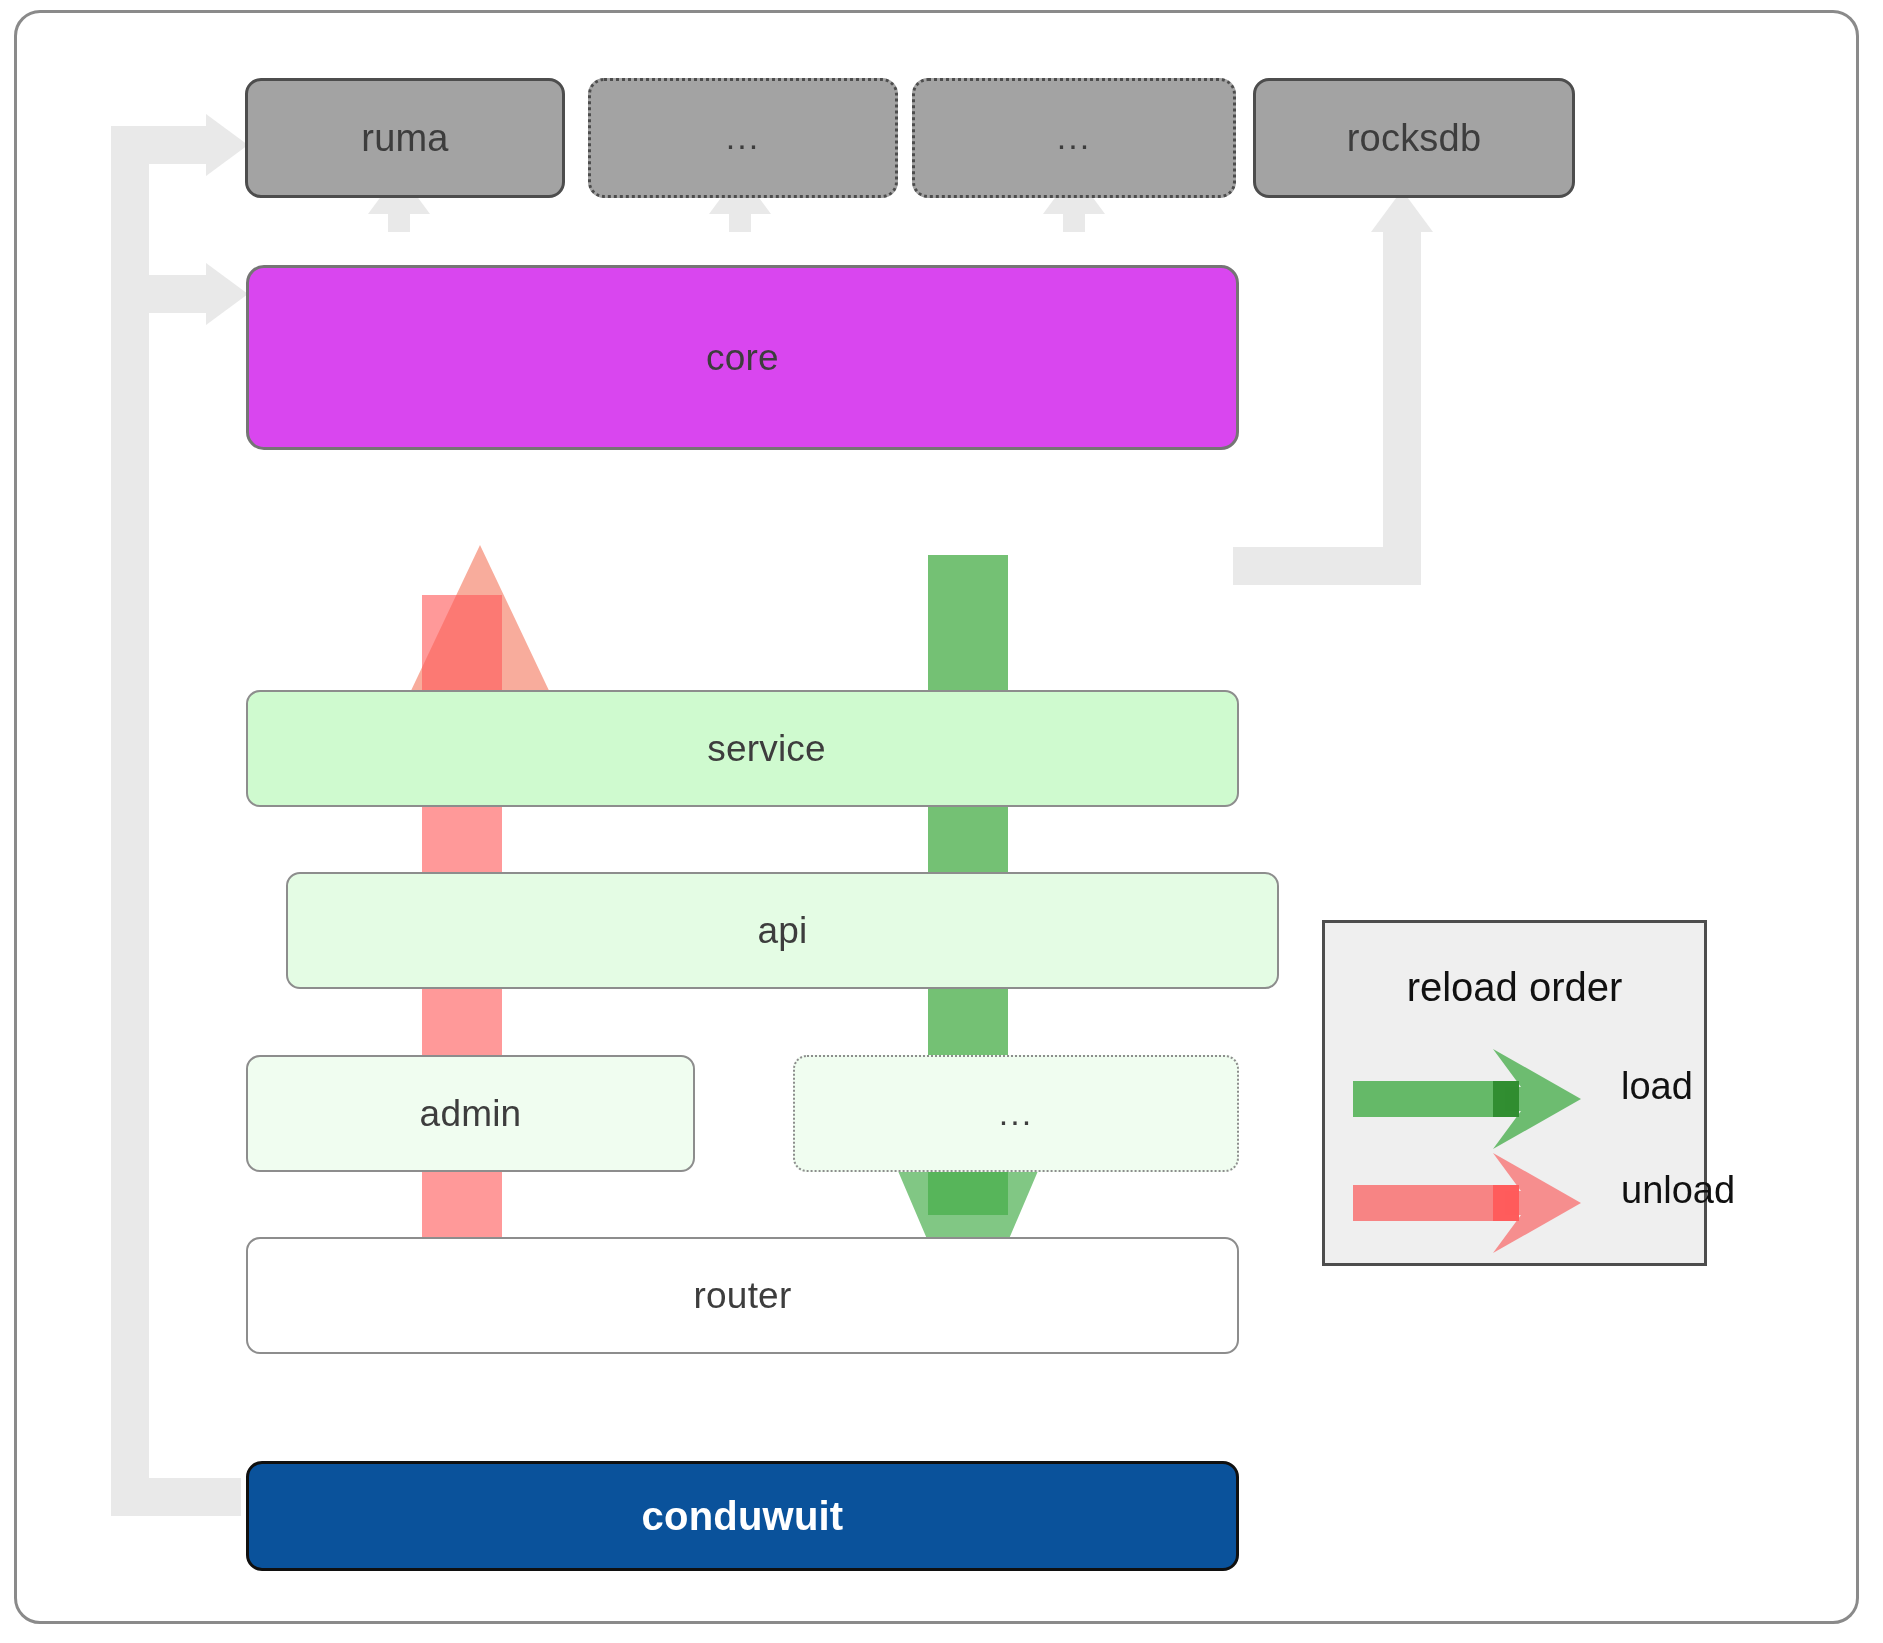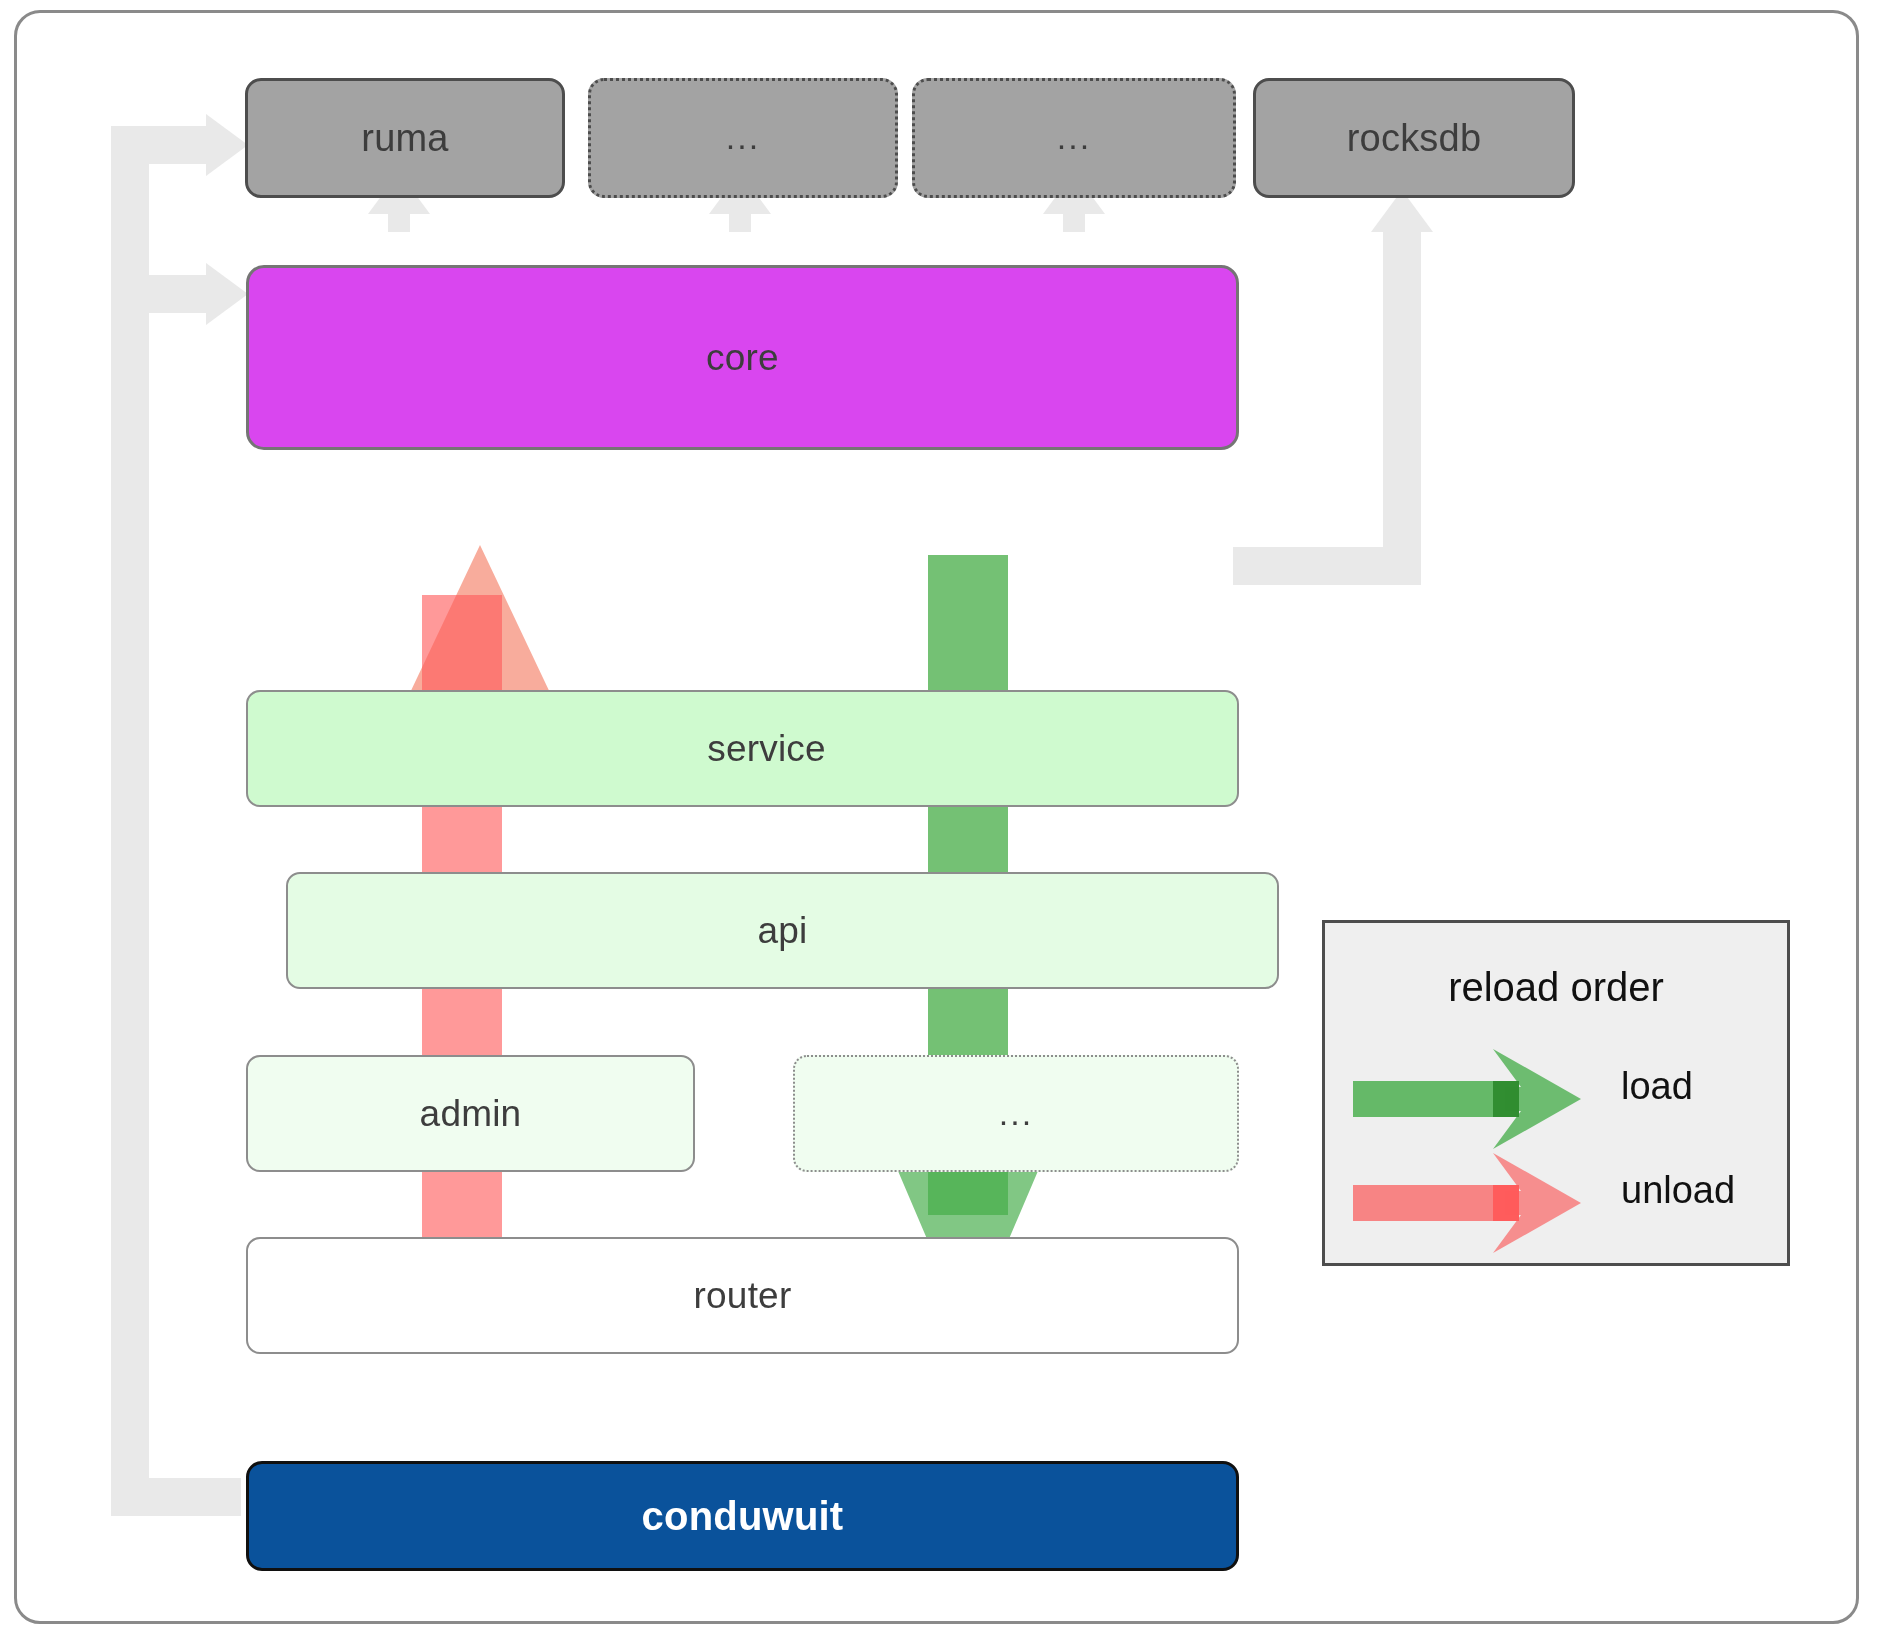--- a/index.html
+++ b/index.html
@@ -90,21 +90,21 @@
   }
 
   
   .flow{ position:absolute; z-index:4; pointer-events:none; }
   .flow svg{ display:block; }
 
   
   .legend{
     position:absolute;
     left:1322px; top:920px;
-    width:468px; height:346px;
+    width:385px; height:346px;
     background:#EFEFEF;
     border:3px solid #4d4d4d;
     box-sizing:border-box;
     z-index:7;
   }
   .legend-title{
     position:absolute;
     left:0; top:42px; width:100%;
     text-align:center;
     font-size:40px;

